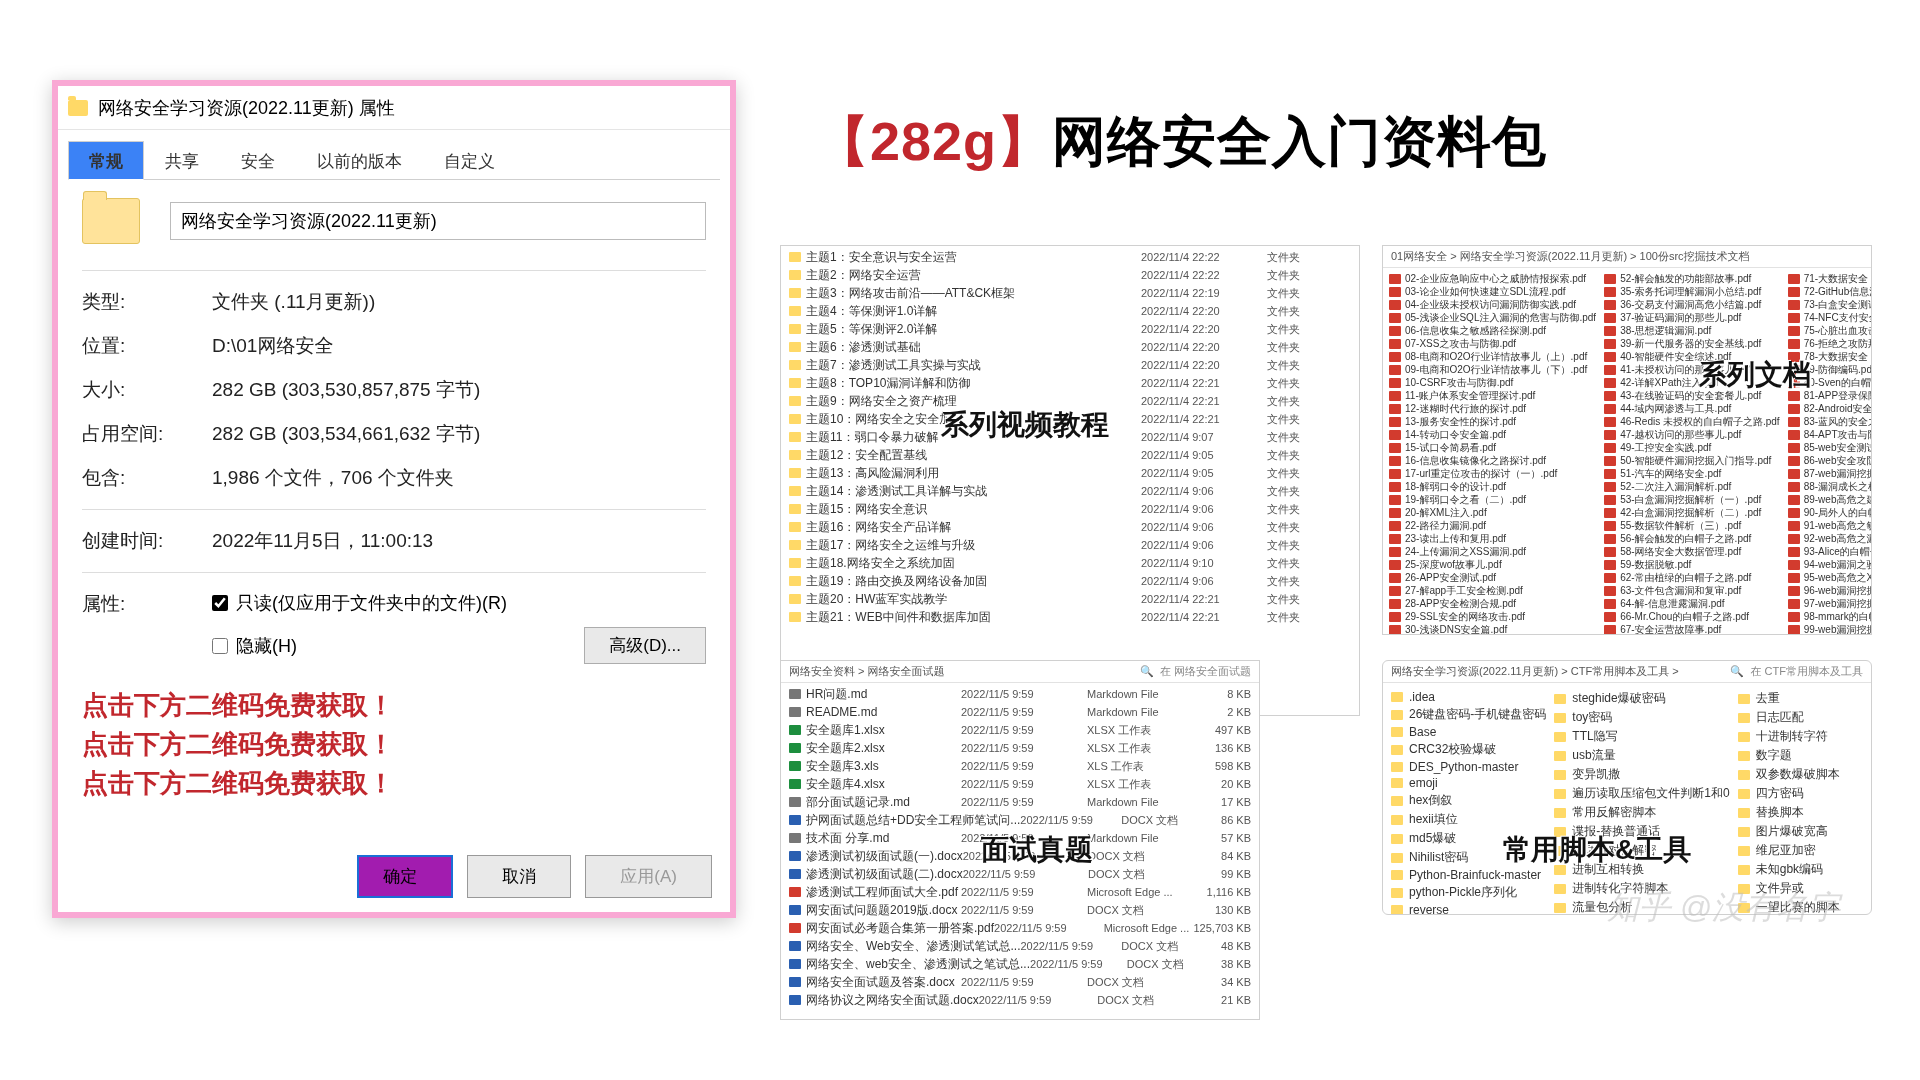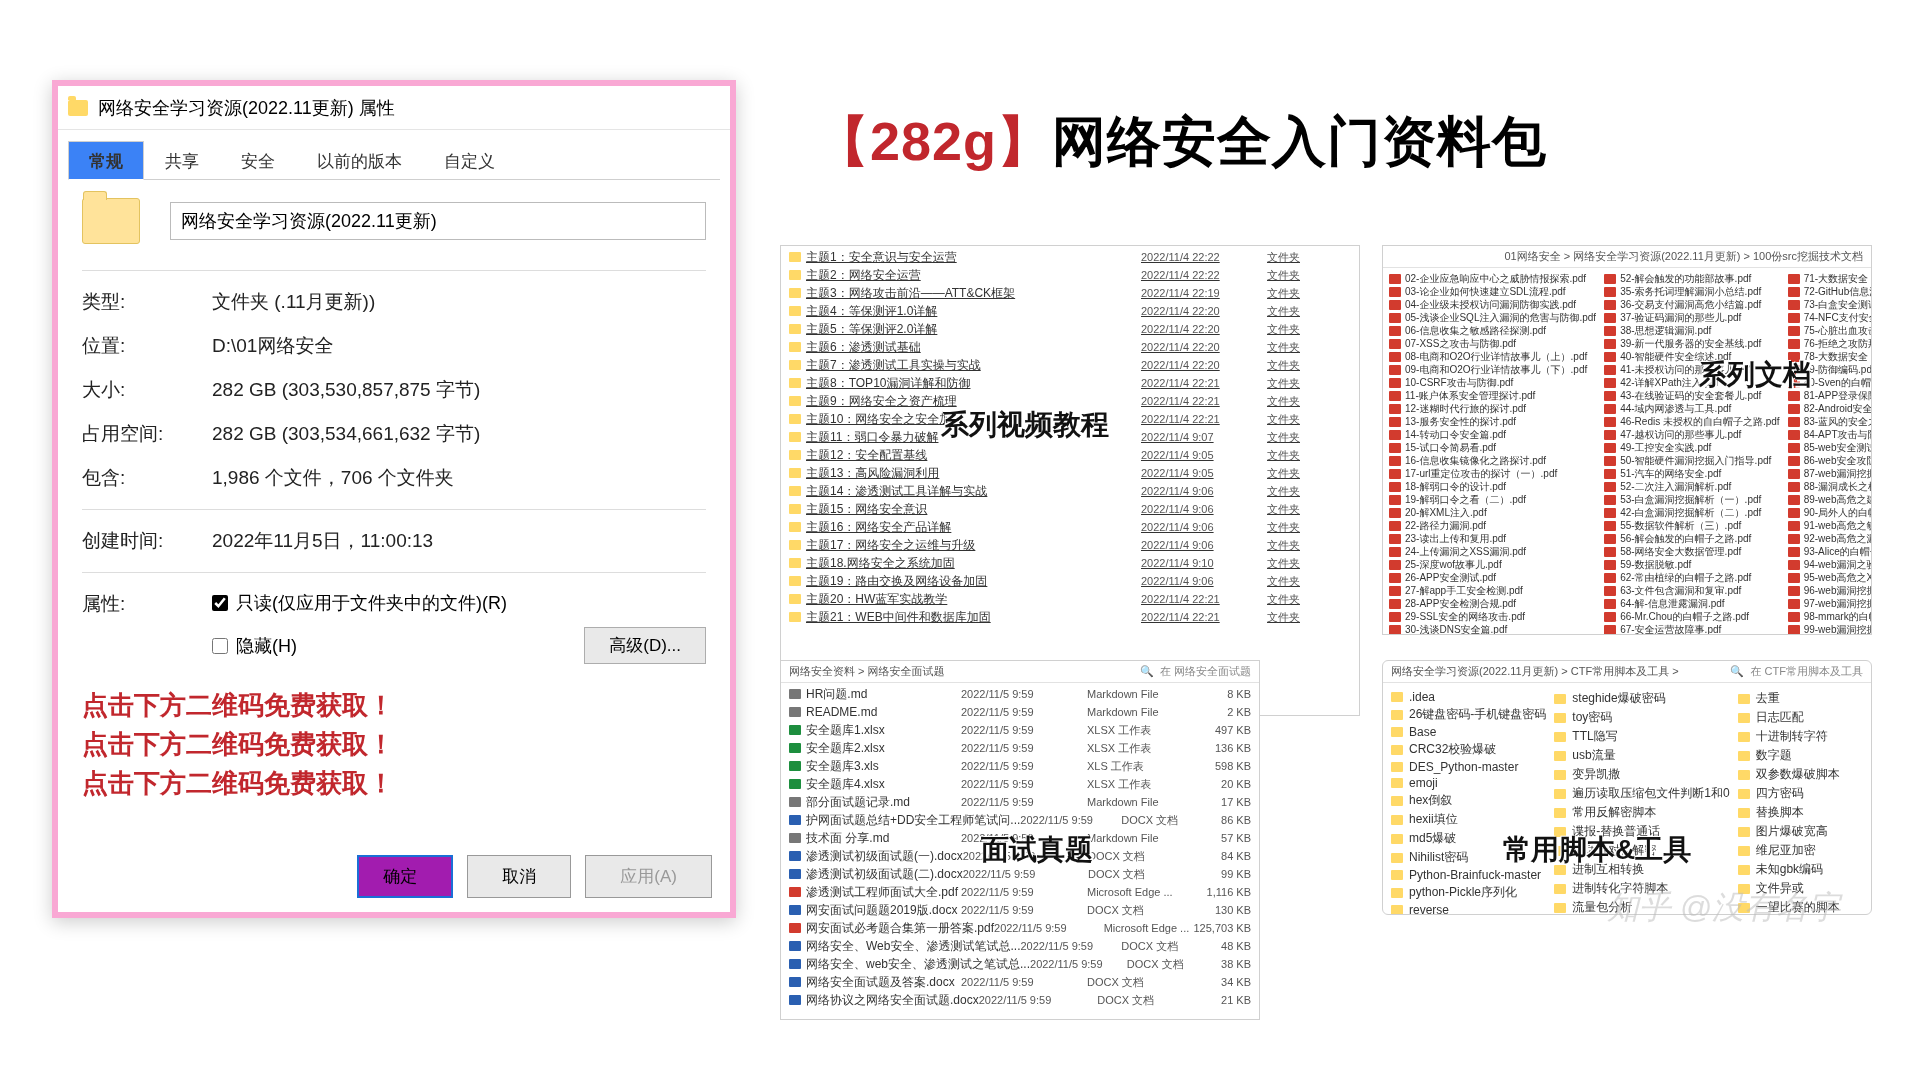--- a/index.html
+++ b/index.html
@@ -32,21 +32,21 @@
   .dlg-buttons .btn { padding:8px 34px; font-size:17px; border:1px solid #999; background:#e9e9e9;}
   .dlg-buttons .btn.ok { border:2px solid #1a6fd6; background:#a21caf;padding-left:24px;}
   .dlg-buttons .btn.disabled { color:#999;}
 
   
   .headline { position:absolute; left:815px; top:106px; font-size:54px; font-weight:900; color:#000; letter-spacing:1px;}
   .headline .red { color:#c1272d;}
 
   
   .panel { position:absolute; background:#fff; border:1px solid #d0d0d0; font-size:12px; color:#333; overflow:hidden;}
-  .panel .nav { display:flex; align-items:center; gap:6px; padding:3px 8px; color:#555; font-size:11px; border-bottom:1px solid #e2e2e2;justify-content:flex-end;}
+  .panel .nav { display:flex; align-items:center; gap:6px; padding:3px 8px; color:#555; font-size:11px; border-bottom:1px solid #e2e2e2;}
   .panel .cols { display:flex; padding:2px 8px; font-size:11px; color:#666; border-bottom:1px solid #eee;}
   .panel .rows { padding:2px 0;}
   .row { display:flex; align-items:center; padding:1px 8px; font-size:12px; line-height:16px; white-space:nowrap;}
   .row .nm { flex:0 0 auto; display:flex; align-items:center; gap:5px;}
   .row .dt { margin-left:auto; width:120px; color:#555; font-size:11px;}
   .row .tp { width:90px; color:#555; font-size:11px; text-align:left; padding-left:6px;}
   .row .sz { width:60px; color:#555; font-size:11px; text-align:right;}
   .ico { width:12px; height:10px; display:inline-block; border-radius:1px;}
   .ico.folder { background:#ffd967;}
   .ico.pdf { background:#d23b2e;}
@@ -135,21 +135,21 @@
       <button class="btn ok">确定</button>
       <button class="btn">取消</button>
       <button class="btn disabled">应用(A)</button>
     </div>
   </div>
 
   <div class="headline">
     <span class="red">【282g】</span><span>网络安全入门资料包</span>
   </div>
 
-  <div class="panel" id="panel-topics" style="left:780px; top:245px; width:580px; height:471px;text-decoration:underline;">
+  <div class="panel" id="panel-topics" style="left:780px; top:245px; width:580px; height:471px;">
     <div class="rows" id="topics-rows">
         <div class="row">
           <span class="nm">
             <span class="ico folder"></span>
             <span>主题1：安全意识与安全运营</span>
           </span>
           <span class="dt">2022/11/4 22:22</span>
           <span class="tp">文件夹</span>
         </div>
         <div class="row">

